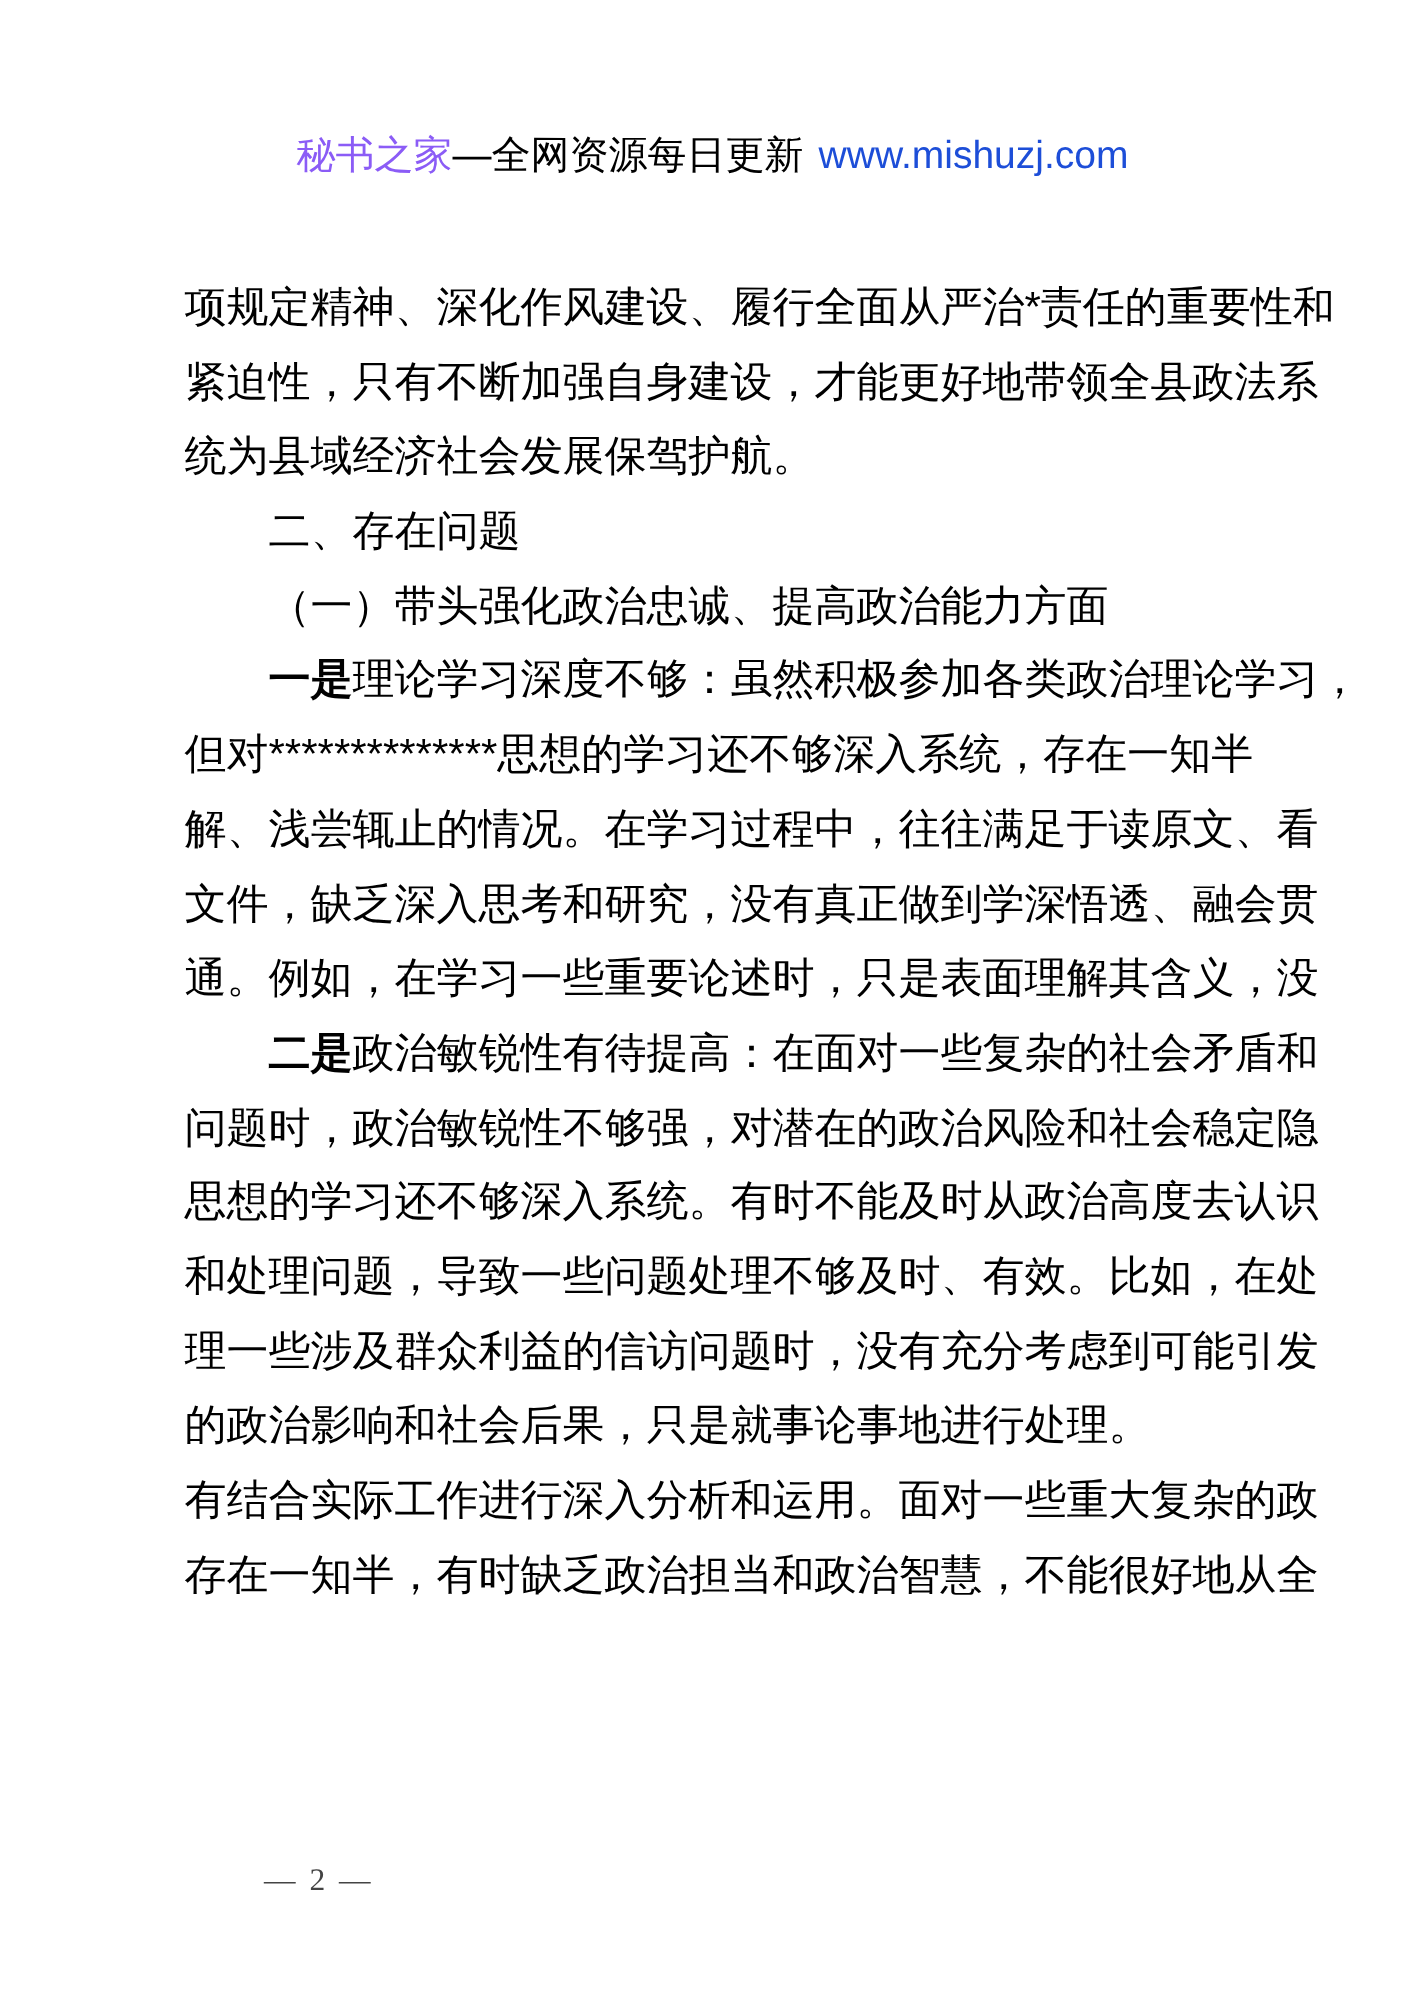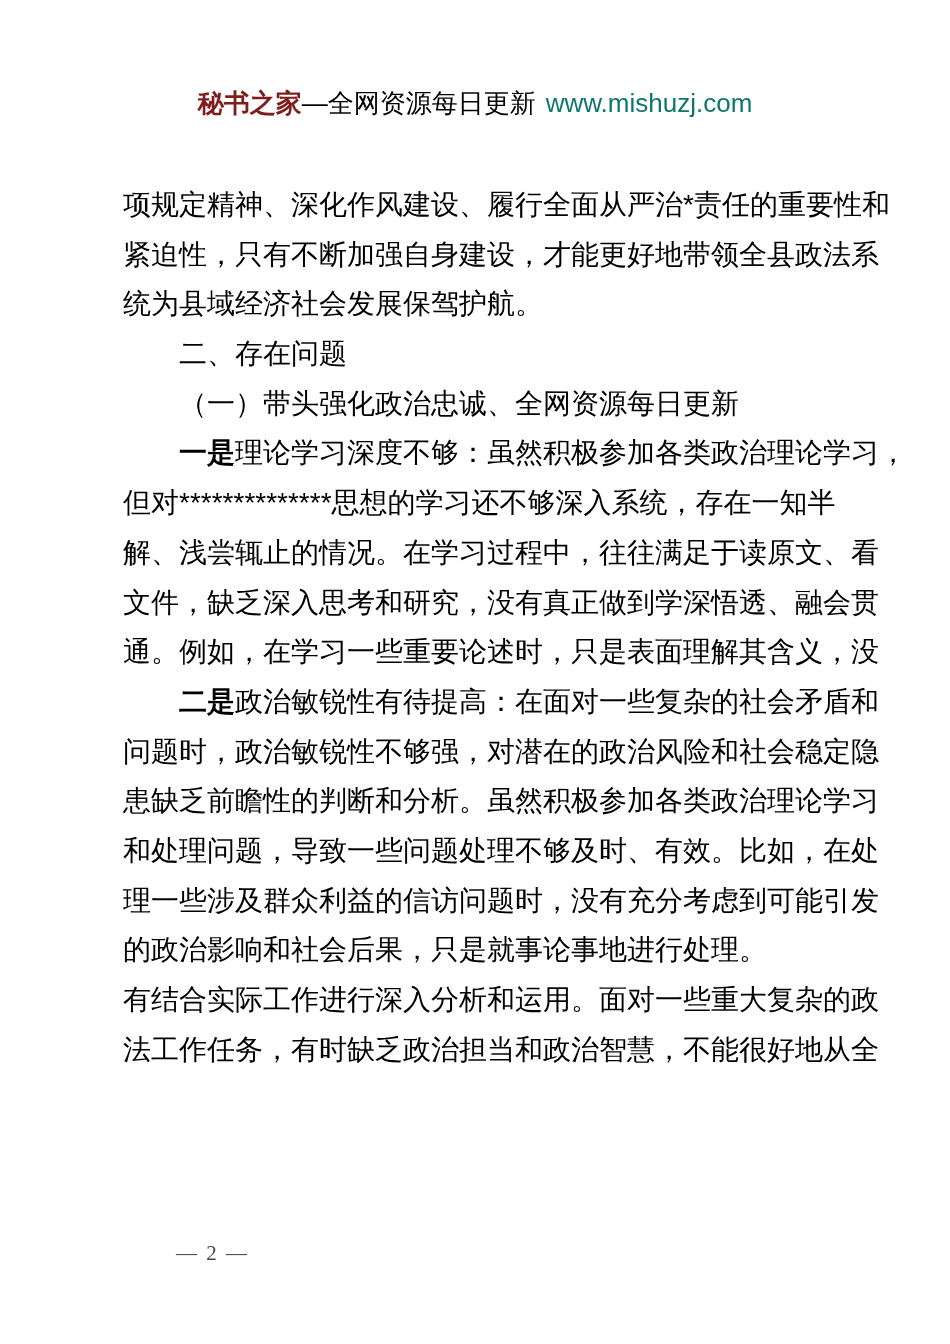--- a/index.html
+++ b/index.html
@@ -18,29 +18,29 @@
     position: absolute;
     top: 86px;
     left: 0;
     width: 950px;
     text-align: center;
     font-size: 26px;
     line-height: 34px;
     white-space: nowrap;
   }
   .brand {
-    color: #7f1d1d;
-    font-weight: bold;
+    color: #8b5cf6;
+    font-weight: normal;
     text-align: center;
   }
   .dash, .tagline {
     color: #000000;
   }
   .url {
-    color: #0f766e;
+    color: #1d4ed8;
     margin-left: 10px;
   }
   .content {
     position: absolute;
     left: 123px;
     top: 180px;
     width: 740px;
   }
   .line {
     height: 49.7px;
@@ -78,39 +78,39 @@
   <div class="content">
       <div class="paragraph">
         <div class="line"><span>项规定精神、深化作风建设、履行全面从严治*责任的重要性和</span></div>
         <div class="line"><span>紧迫性，只有不断加强自身建设，才能更好地带领全县政法系</span></div>
         <div class="line"><span>统为县域经济社会发展保驾护航。</span></div>
       </div>
       <div class="paragraph">
         <div class="line indent"><span>二、存在问题</span></div>
       </div>
       <div class="paragraph">
-        <div class="line indent"><span>（一）带头强化政治忠诚、全网资源每日更新</span></div>
+        <div class="line indent"><span>（一）带头强化政治忠诚、提高政治能力方面</span></div>
       </div>
       <div class="paragraph">
         <div class="line indent"><span class="lead">一是</span><span>理论学习深度不够：虽然积极参加各类政治理论学习，</span></div>
         <div class="line"><span>但对**************思想的学习还不够深入系统，存在一知半</span></div>
         <div class="line"><span>解、浅尝辄止的情况。在学习过程中，往往满足于读原文、看</span></div>
         <div class="line"><span>文件，缺乏深入思考和研究，没有真正做到学深悟透、融会贯</span></div>
         <div class="line"><span>通。例如，在学习一些重要论述时，只是表面理解其含义，没</span></div>
       </div>
       <div class="paragraph">
         <div class="line indent"><span class="lead">二是</span><span>政治敏锐性有待提高：在面对一些复杂的社会矛盾和</span></div>
         <div class="line"><span>问题时，政治敏锐性不够强，对潜在的政治风险和社会稳定隐</span></div>
-        <div class="line"><span>患缺乏前瞻性的判断和分析。虽然积极参加各类政治理论学习</span></div>
+        <div class="line"><span>思想的学习还不够深入系统。有时不能及时从政治高度去认识</span></div>
         <div class="line"><span>和处理问题，导致一些问题处理不够及时、有效。比如，在处</span></div>
         <div class="line"><span>理一些涉及群众利益的信访问题时，没有充分考虑到可能引发</span></div>
         <div class="line"><span>的政治影响和社会后果，只是就事论事地进行处理。</span></div>
       </div>
       <div class="paragraph">
         <div class="line"><span>有结合实际工作进行深入分析和运用。面对一些重大复杂的政</span></div>
-        <div class="line"><span>法工作任务，有时缺乏政治担当和政治智慧，不能很好地从全</span></div>
+        <div class="line"><span>存在一知半，有时缺乏政治担当和政治智慧，不能很好地从全</span></div>
       </div>
     </div>
 
   <div class="page-footer">
     <span>— 2 —</span>
   </div>
 </div>
 
 </body></html>

